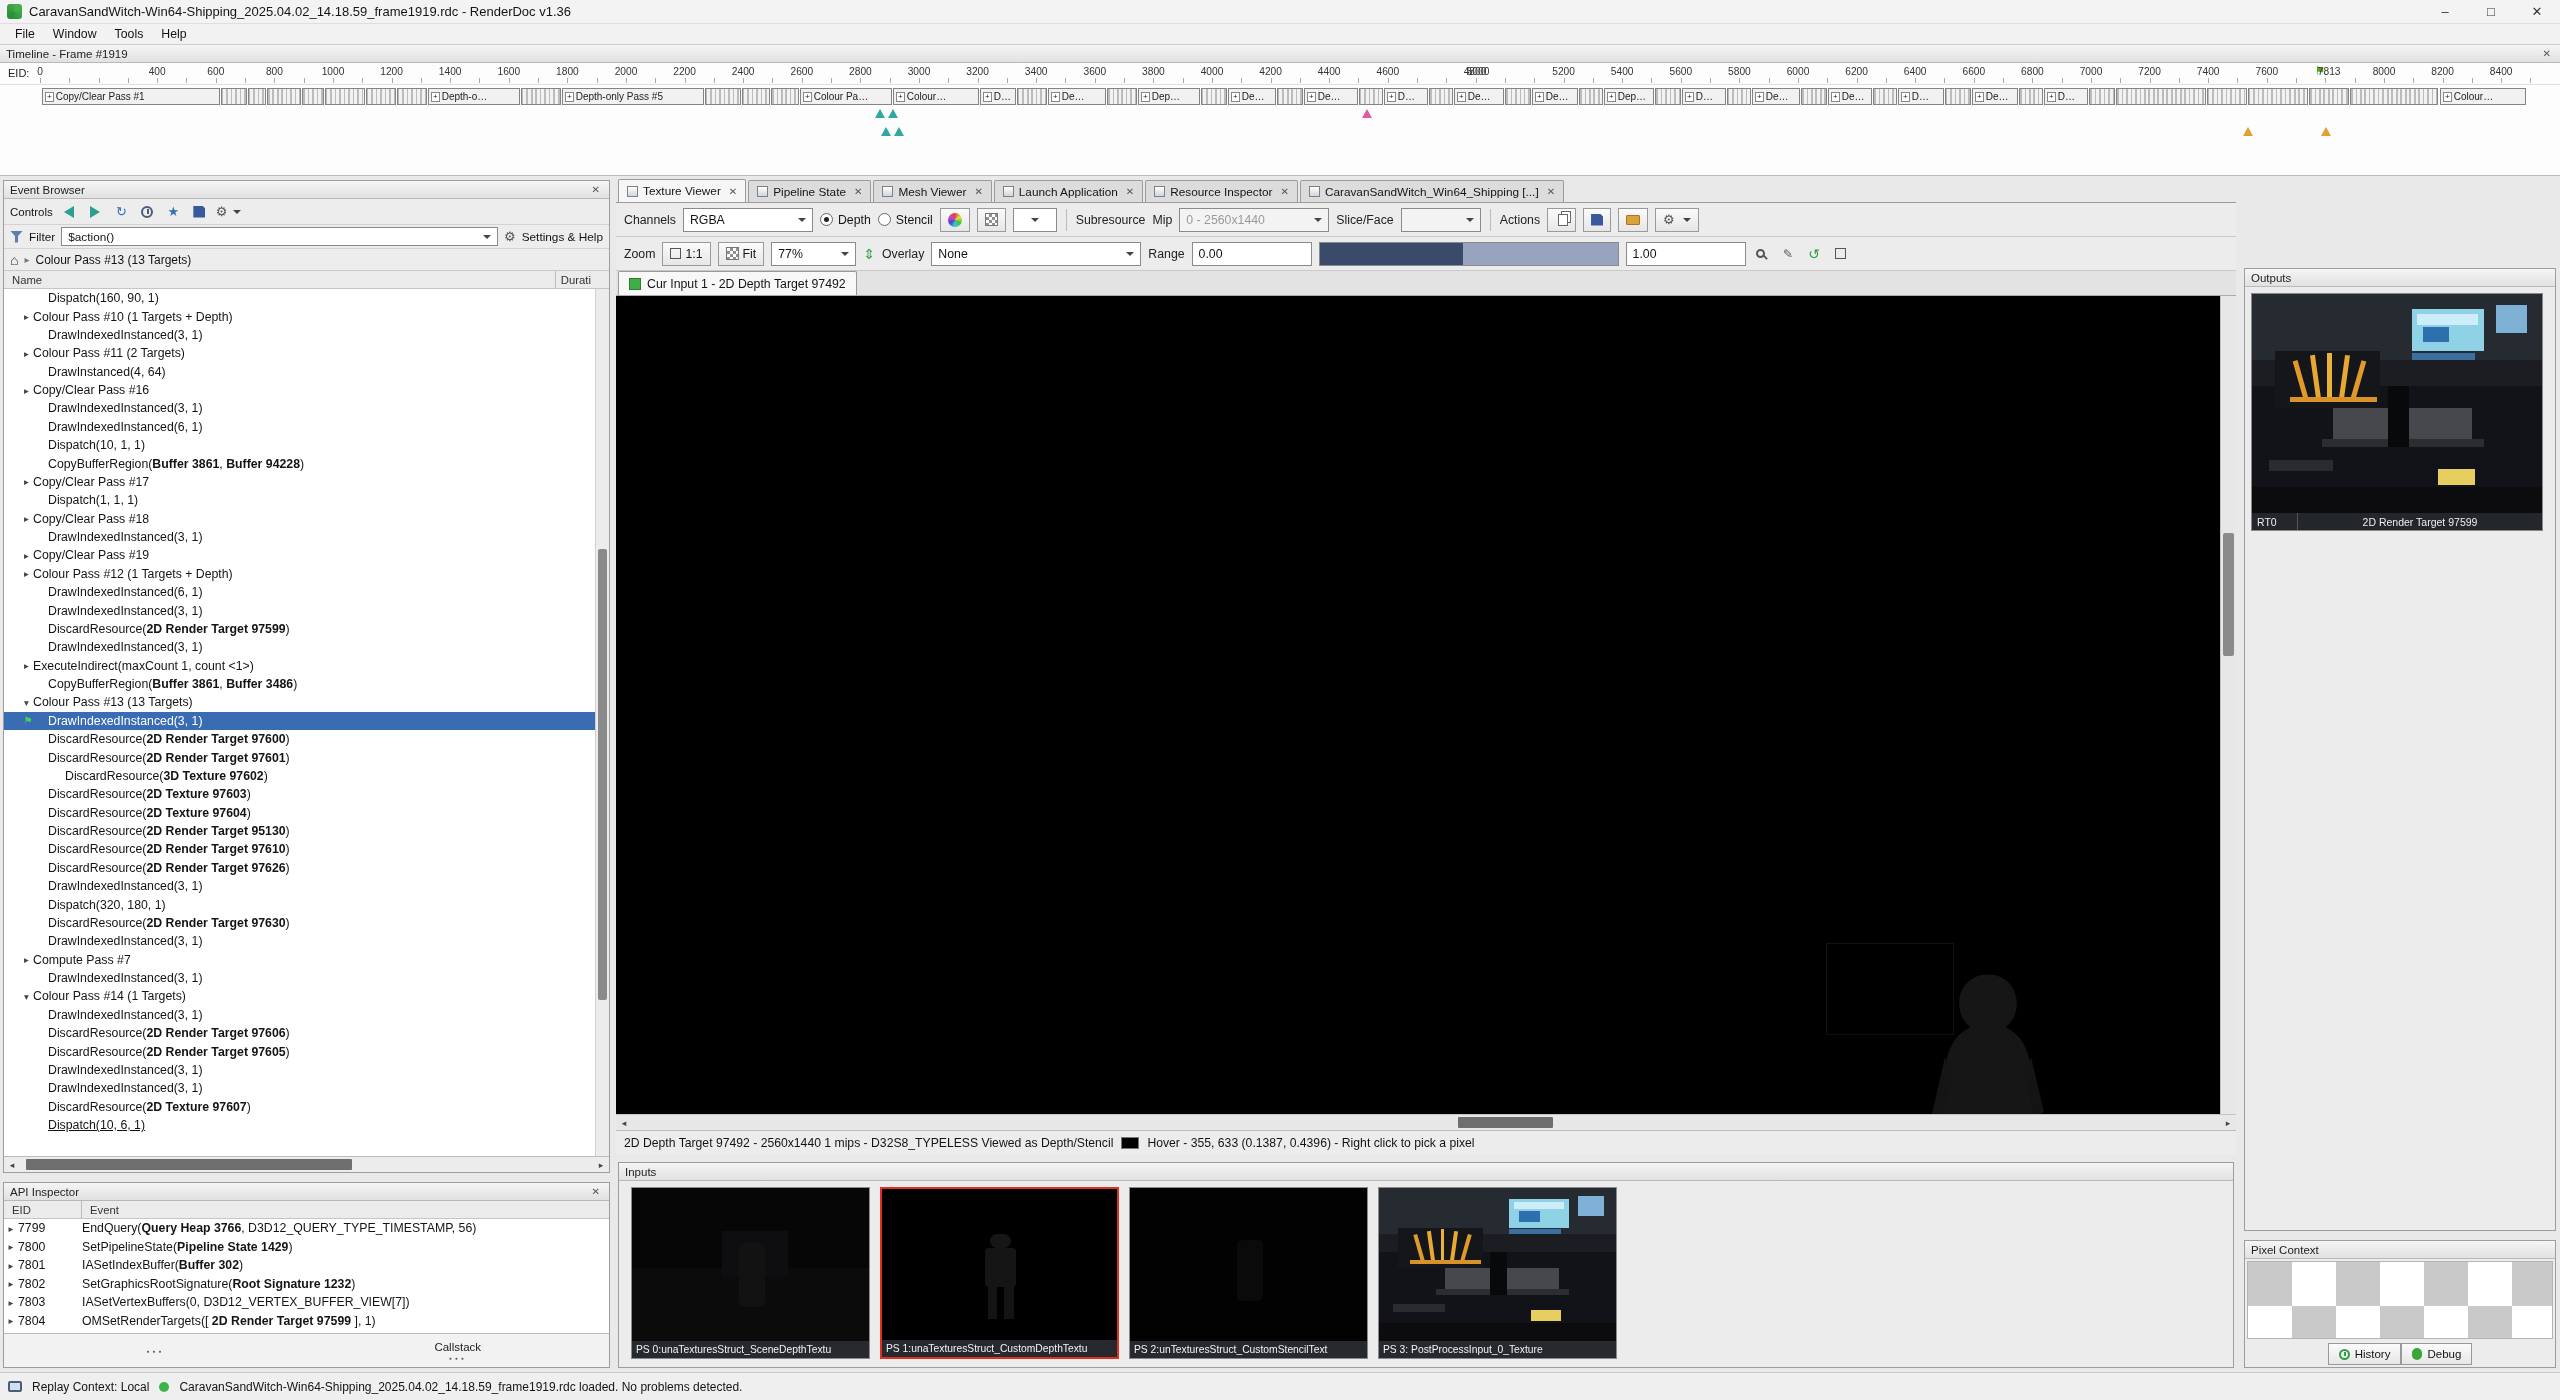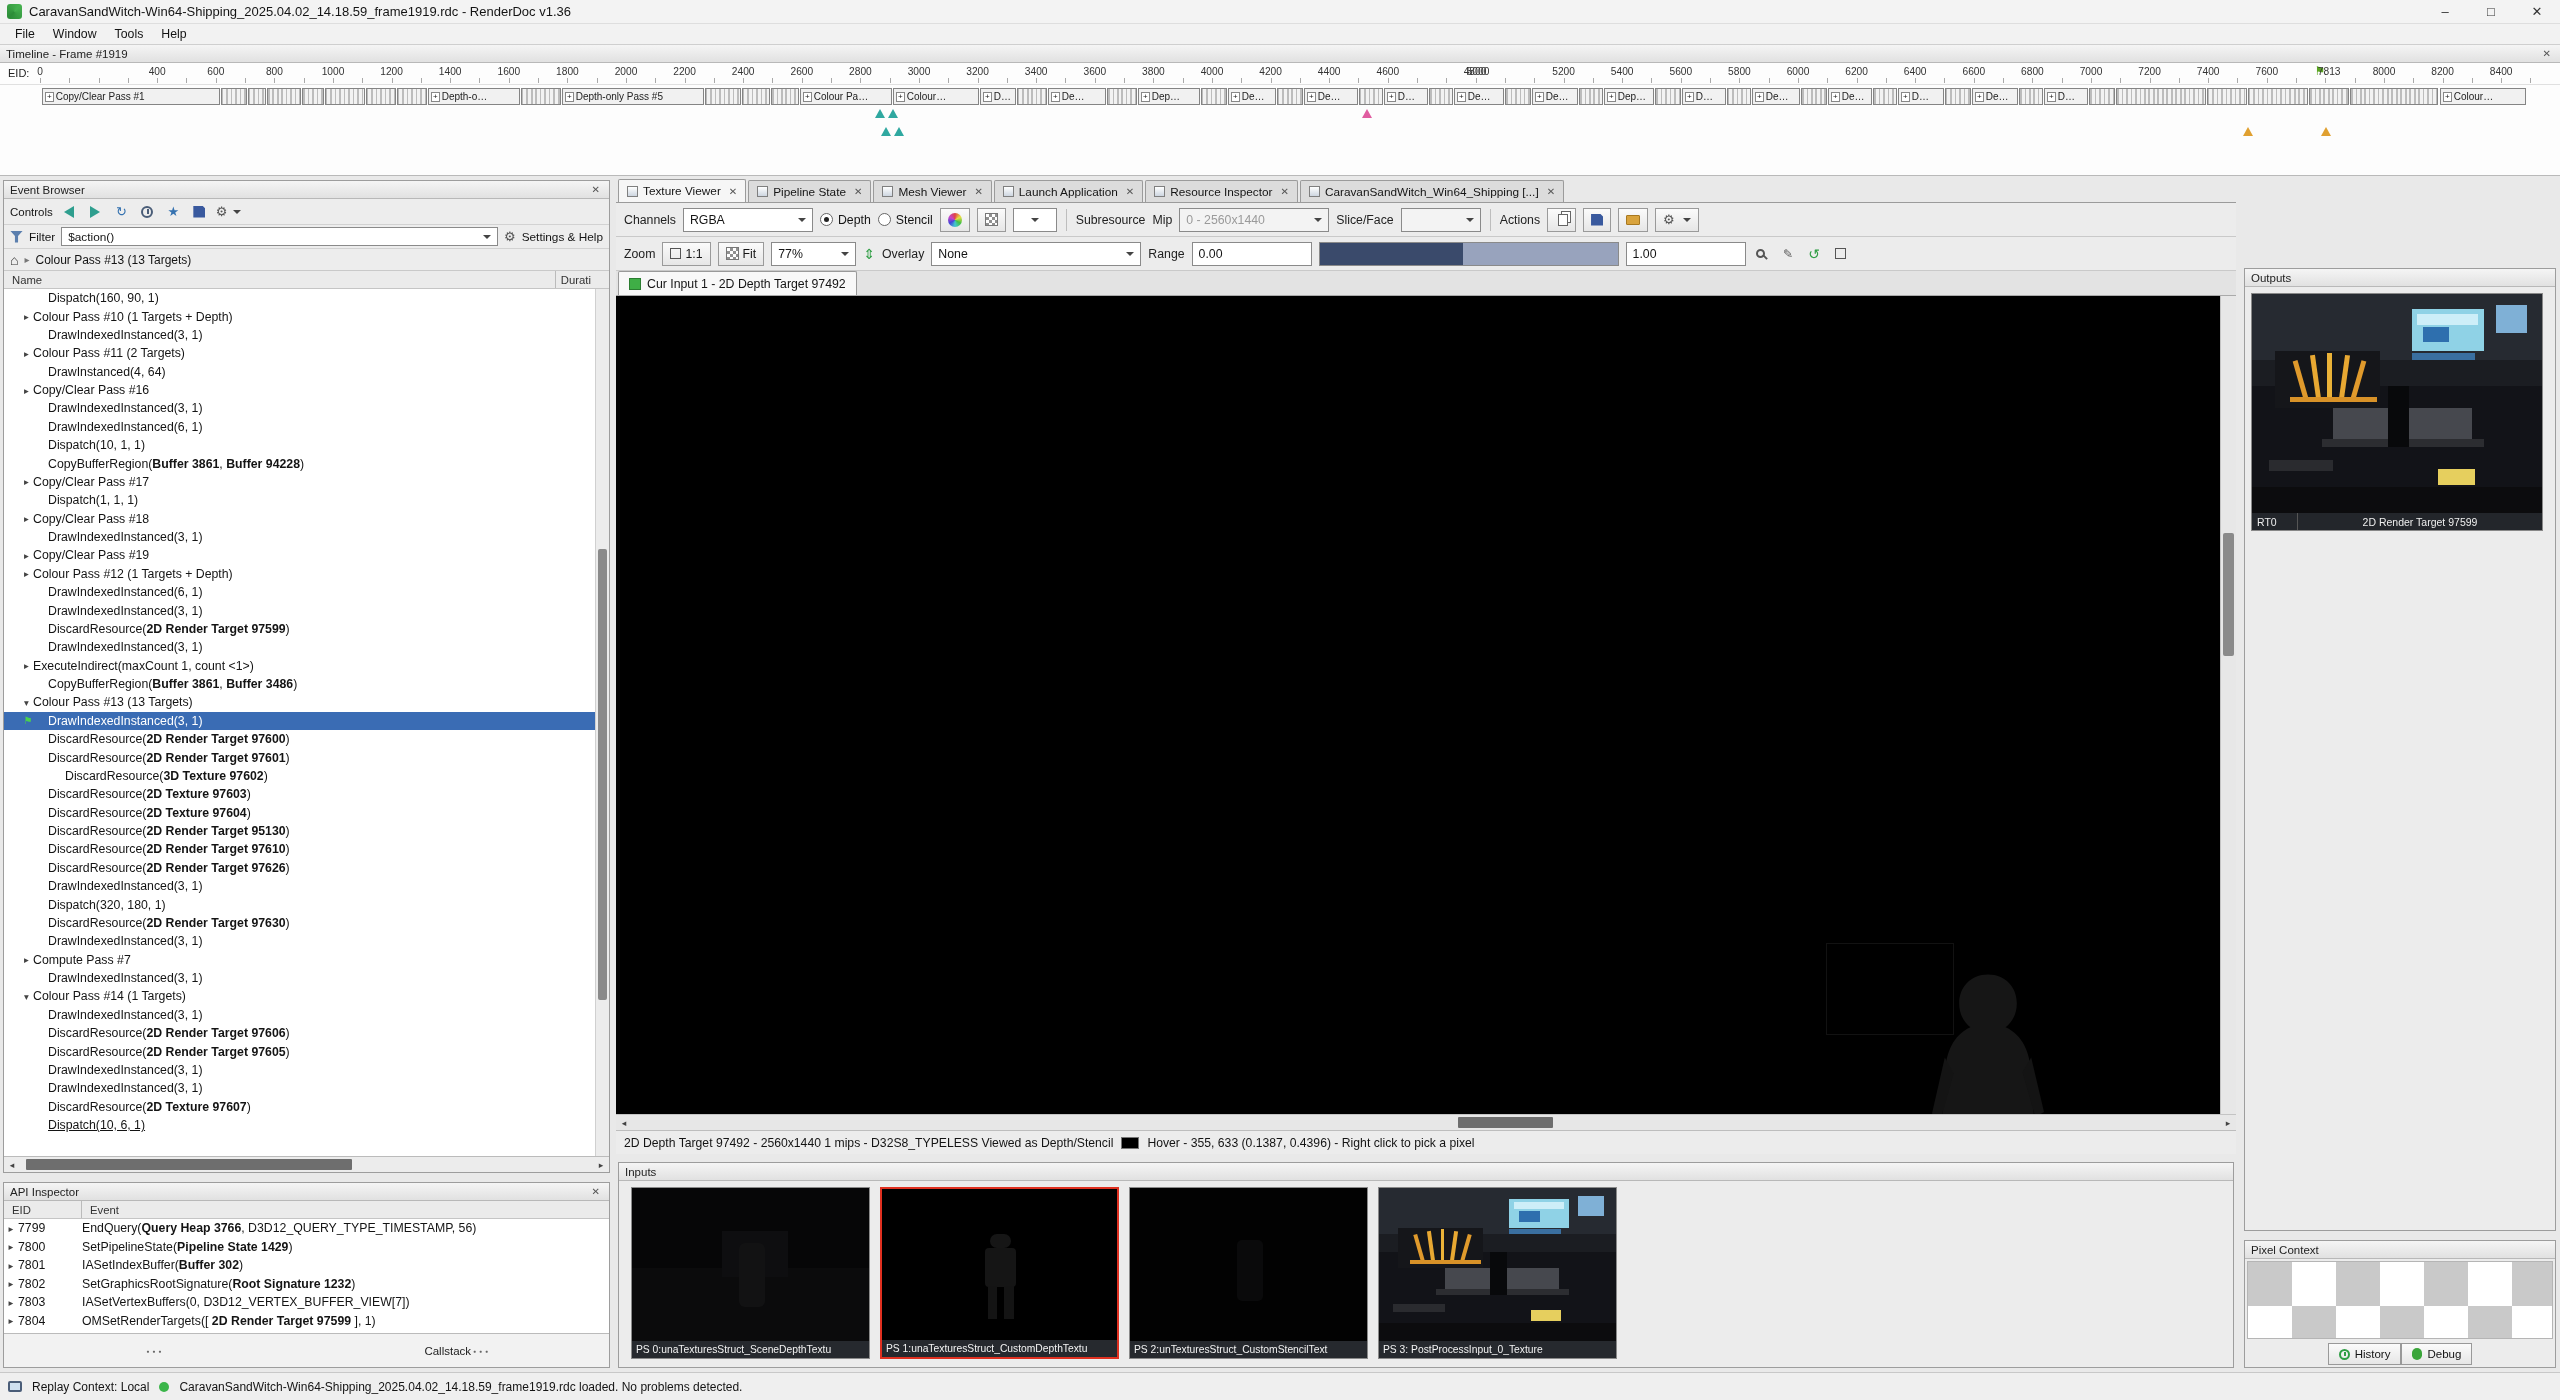--- a/index.html
+++ b/index.html
@@ -78,21 +78,21 @@
 .sthumb{position:absolute;top:2px;bottom:2px;background:#6e6e6e;border-radius:1px}
 
 .apicols{height:18px;background:#ebebeb;border-bottom:1px solid #c5c5c5;display:flex;align-items:center;font-size:11.3px;color:#333;flex:none}
 .apicols .eid{width:78px;padding-left:8px;border-right:1px solid #bbb;height:100%;display:flex;align-items:center}
 .apicols .ev{padding-left:8px}
 .apirows{background:#fff}
 .apirow{height:18.5px;display:flex;align-items:center;font-size:12.3px;white-space:nowrap;overflow:hidden}
 .apirow .exp{width:14px;flex:none;color:#444;font-size:9.5px;text-align:center}
 .apirow .aeid{width:64px;flex:none}
 .cs{margin-top:auto;border-top:1px solid #bbb;height:34px;display:flex;flex:none;background:#f2f2f2}
-.cs .half{flex:1;display:flex;flex-direction:row;align-items:center;justify-content:center;gap:2px}
+.cs .half{flex:1;display:flex;flex-direction:column;align-items:center;justify-content:center;gap:2px}
 .dots{font-size:5px;letter-spacing:3px;color:#666}
 .cslabel{font-size:11.5px;color:#222}
 
 .centercol{flex:1;display:flex;flex-direction:column;padding-top:4px;min-width:0}
 .tabbar{height:23px;display:flex;align-items:flex-end;border-bottom:1px solid #9b9b9b;padding-left:2px;flex:none}
 .tab{display:flex;align-items:center;gap:5px;padding:0 8px;border:1px solid #9b9b9b;border-bottom:none;background:#dcdcdc;font-size:11.8px;height:22px;border-radius:2px 2px 0 0;margin-right:2px;white-space:nowrap}
 .tab.active{background:#f6f6f6;height:23px}
 .ticon{width:11px;height:11px;border:1px solid #7f7f7f;background:linear-gradient(#ffffff,#cdd6e0)}
 .tab .x{font-size:10px;color:#555;margin-left:3px}
 .tbar{height:34px;display:flex;align-items:center;gap:7px;background:#ececec;border-bottom:1px solid #c9c9c9;padding:0 8px;font-size:12.3px;flex:none}

